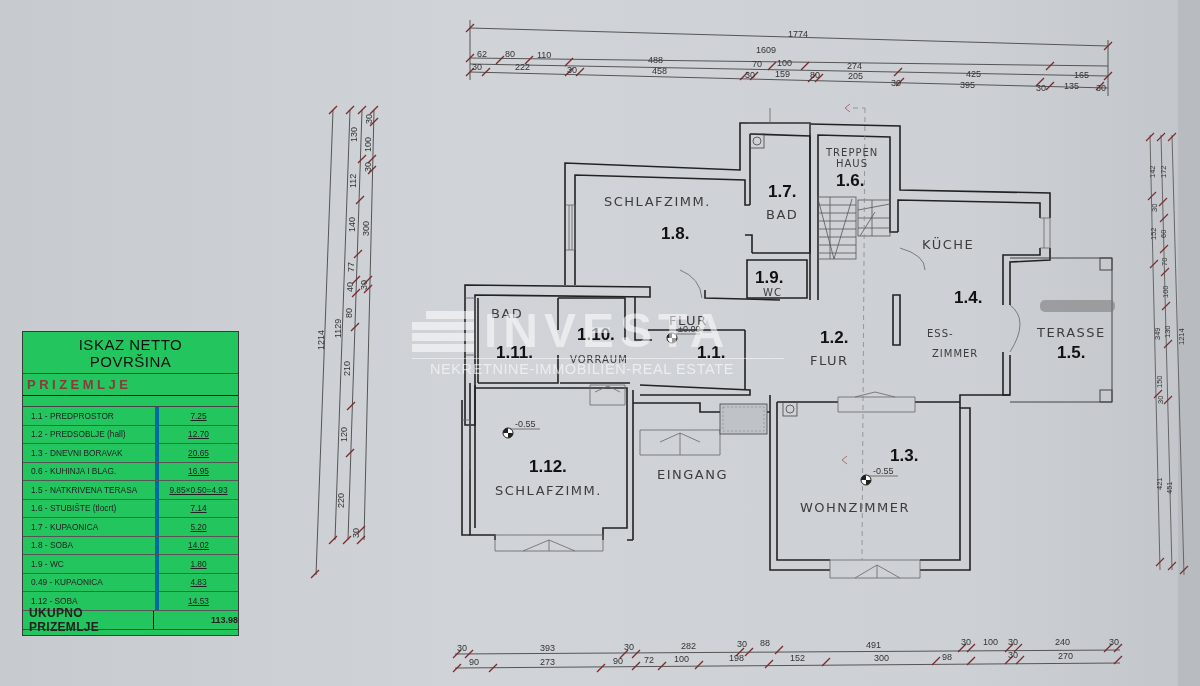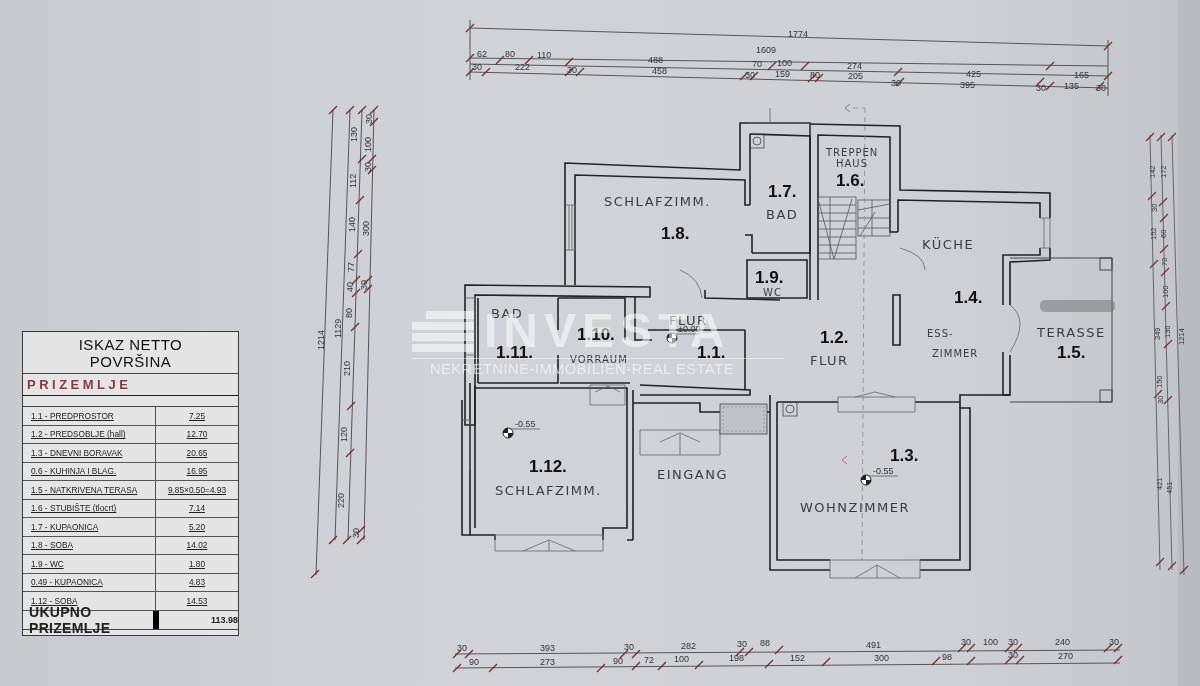--- a/index.html
+++ b/index.html
@@ -11,37 +11,37 @@
   }
   .sheet {
     position: absolute; left: 0; top: 0; width: 1200px; height: 686px;
     background: linear-gradient(90deg, #c7cacf 0%, #d0d3d8 40%, #cdd0d5 80%, #c2c5ca 100%);
   }
   .right-edge { position: absolute; left: 1178px; top: 0; width: 22px; height: 686px; background: #b8bbc0; }
 
   
   .area-table {
     position: absolute; left: 22px; top: 331px; width: 215px;
-    border: 1px solid #3a3a3a; background: #e5e5e5;
+    border: 1px solid #3a3a3a; background: #22c55e;
     color: #222;
   }
   .area-table .title {
     text-align: center; font-size: 15px; font-weight: normal; letter-spacing: 0.5px;
     line-height: 17px; padding: 4px 0 3px; border-bottom: 1px solid #444; color: #111;
   }
   .area-table .floor {
     font-size: 13px; letter-spacing: 3.5px; color: #8a3a3a; font-weight: bold;
     padding: 3px 4px; border-bottom: 1px solid #0f172a;
   }
   .area-table .spacer { height: 10px; border-bottom: 1px solid #444; }
   .area-table .row { display: flex; border-bottom: 1px solid #555; height: 17.5px; align-items: center; }
-  .area-table .row .name { flex: 0 0 124px; font-size: 8.3px; padding-left: 8px; border-right: 1px solid #0369a1; height: 100%; display: flex; align-items: center; text-decoration: underline; }
+  .area-table .row .name { flex: 0 0 124px; font-size: 8.3px; padding-left: 8px; border-right: 4px solid #0369a1; height: 100%; display: flex; align-items: center; }
   .area-table .row .val { flex: 1; font-size: 8.3px; text-align: center; text-decoration: underline; }
   .area-table .total { display: flex; height: 18px; align-items: center; border-bottom: 1px solid #444; }
-  .area-table .total .name { flex: 0 0 124px; font-size: 14px; font-weight: bold; padding-left: 6px; border-right: 6px solid #000000; height: 100%; display: flex; align-items: center; letter-spacing: 0.3px; }
+  .area-table .total .name { flex: 0 0 124px; font-size: 12px; font-weight: bold; padding-left: 6px; border-right: 1px solid #000000; height: 100%; display: flex; align-items: center; letter-spacing: 0.3px; }
   .area-table .total .val { flex: 1; font-size: 9px; font-weight: bold; text-align: right; }
   .area-table .tail { height: 5px; }
 
   svg.plan { position: absolute; left: 0; top: 0; }
   .dim { font-family: "Liberation Sans", sans-serif; font-size: 9px; fill: #333; }
   .room-num { font-family: "Liberation Sans", sans-serif; font-size: 17px; font-weight: bold; fill: #111; }
   .hand { font-family: "DejaVu Sans", sans-serif; font-size: 13px; fill: #3c3c3c; letter-spacing: 1.5px; }
   .hand-s { font-family: "DejaVu Sans", sans-serif; font-size: 10px; fill: #3c3c3c; letter-spacing: 1px; }
   .lvl { font-family: "Liberation Sans", sans-serif; font-size: 9px; fill: #333; }
 

